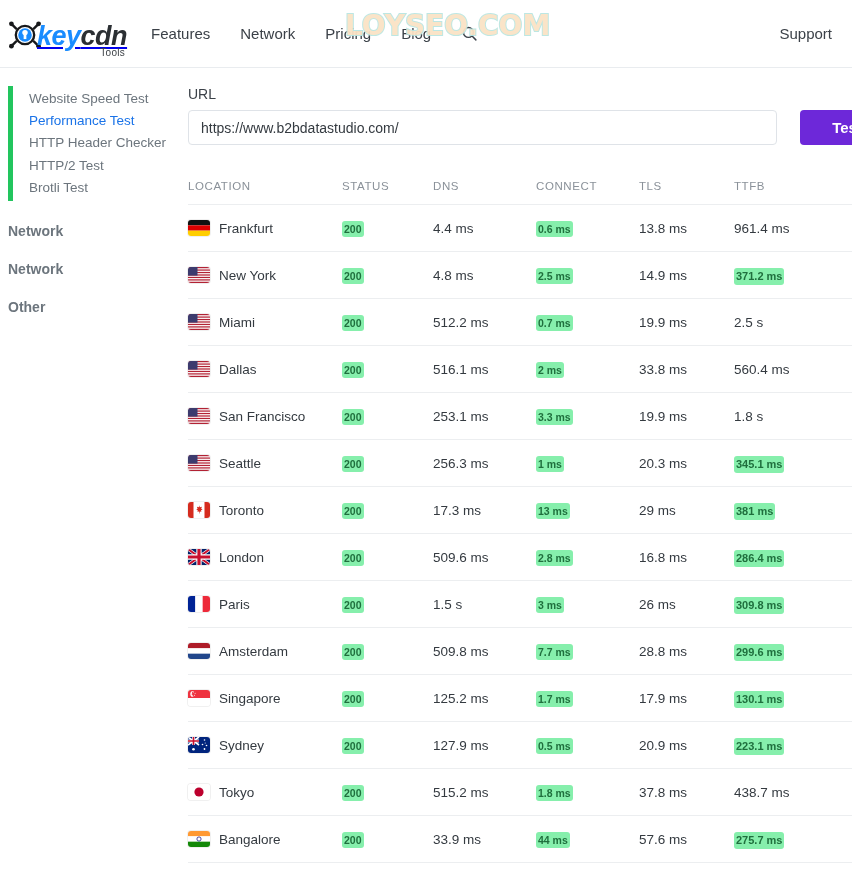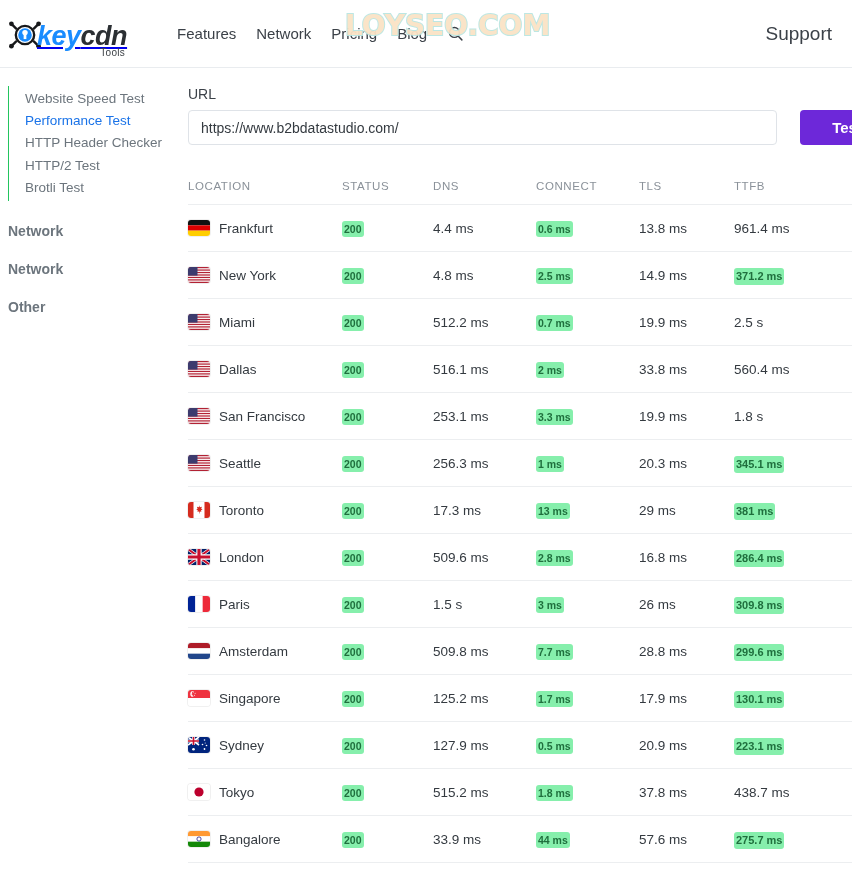--- a/index.html
+++ b/index.html
@@ -42,35 +42,35 @@
     position: absolute;
     right: 2px; bottom: -4px;
     font-size: 10px;
     color: #3c4146;
     letter-spacing: 0.3px;
   }
 
   .nav {
     display: flex;
     align-items: center;
-    gap: 20px;
-    margin-left: 50px;
+    gap: 30px;
+    margin-left: 24px;
     position: relative;
   }
   .nav-link {
     font-size: 15px;
     color: #3b4148;
     text-decoration: none;
     white-space: nowrap;
   }
   .nav-search { display: flex; align-items: center; }
   .support-link {
     position: absolute;
     right: 20px;
-    font-size: 19px;
+    font-size: 15px;
     color: #3b4148;
     text-decoration: none;
   }
   .watermark {
     position: absolute;
     left: 345px; top: 12px;
     font-size: 28px;
     font-weight: bold;
     letter-spacing: 0px;
     color: #fae3c6;
@@ -88,21 +88,21 @@
   
   .sidebar { width: 178px; flex: 0 0 178px; padding-top: 18px; }
   .side-group-title {
     font-size: 14px;
     font-weight: bold;
     padding: 0 0 6px 8px;
     color: #6c757d;
   }
   .side-group-title.active { color: #1a73e8; }
   .side-sub {
-    border-left: 1px solid #22c55e;
+    border-left: 5px solid #22c55e;
     margin-left: 8px;
     padding: 2px 0 2px 0;
   }
   .side-sub-item {
     font-size: 13.5px;
     color: #6c757d;
     padding: 2px 0 2px 16px;
     line-height: 1.35;
     cursor: pointer;
   }

